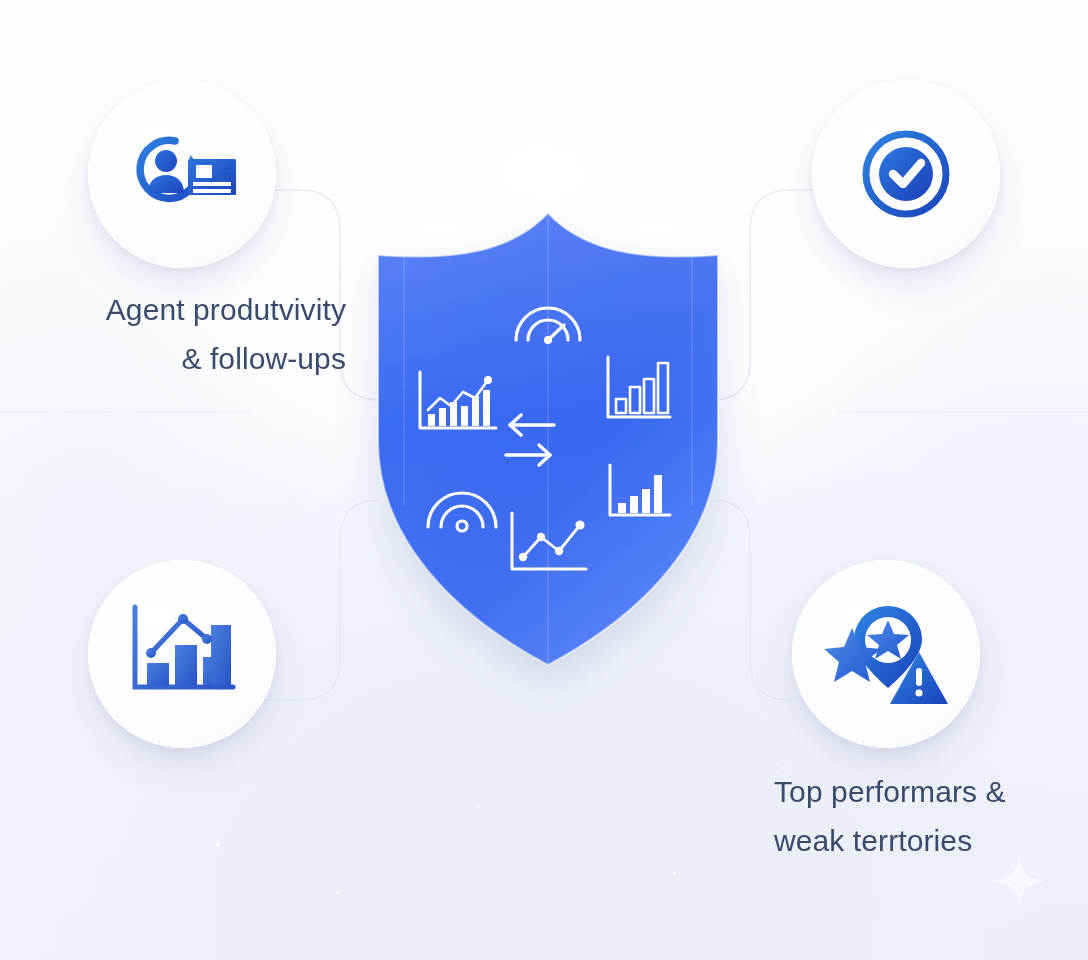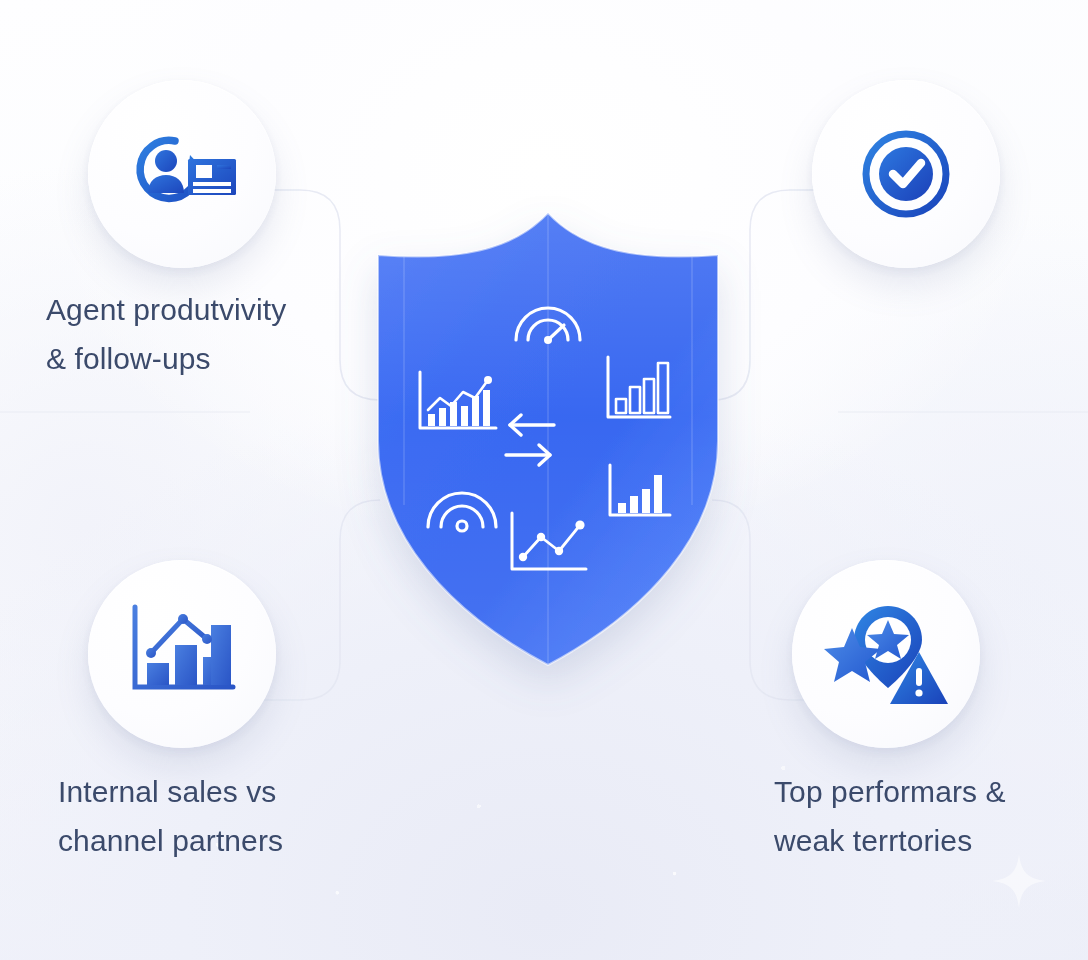--- a/index.html
+++ b/index.html
@@ -62,21 +62,21 @@
 
   .node-label {
     color:#3b4a6b;
     font-size:30px;
     line-height:1.62;
     font-weight:400;
     letter-spacing:.1px;
     white-space:pre-line;
   }
   .node-tl { left:88px;  top:80px; }
-  .node-tl .node-label { margin-top:18px; margin-left:-42px; text-align:left; width:300px; }
+  .node-tl .node-label { margin-top:18px; margin-left:-42px; text-align:right; width:300px; }
   .node-tr { left:812px; top:80px; }
   .node-tr .node-label { margin-top:18px; margin-left:-28px; text-align:left; width:260px; }
   .node-bl { left:88px;  top:560px; }
   .node-bl .node-label { margin-top:20px; margin-left:-30px; text-align:left; width:300px; }
   .node-br { left:792px; top:560px; }
   .node-br .node-label { margin-top:20px; margin-left:-18px; text-align:left; width:290px; }
 
   
   #shield-wrap {
     position:absolute;
@@ -290,22 +290,20 @@
           <rect x="80" y="56" width="16" height="28"></rect>
           <rect x="88" y="24" width="20" height="60"></rect>
         </g>
 
         <path d="M28 52 L60 18 L84 38" fill="none" stroke="url(#g3)" stroke-width="5" stroke-linecap="round" stroke-linejoin="round"></path>
         <circle cx="28" cy="52" r="5" fill="url(#g3)"></circle>
         <circle cx="60" cy="18" r="5" fill="url(#g3)"></circle>
         <circle cx="84" cy="38" r="5" fill="url(#g3)"></circle>
       </svg>
     </div>
-    <div class="node-label">Internal sales vs
-channel partners</div>
   </div>
 
   <div class="node node-br">
     <div class="bubble">
       <svg width="124" height="112" viewBox="0 0 124 112">
         <defs>
           <linearGradient id="g4" x1="0" y1="0" x2="1" y2="1">
             <stop offset="0%" stop-color="#2f86e4"></stop>
               <stop offset="100%" stop-color="#1a42b9"></stop>
           </linearGradient>

